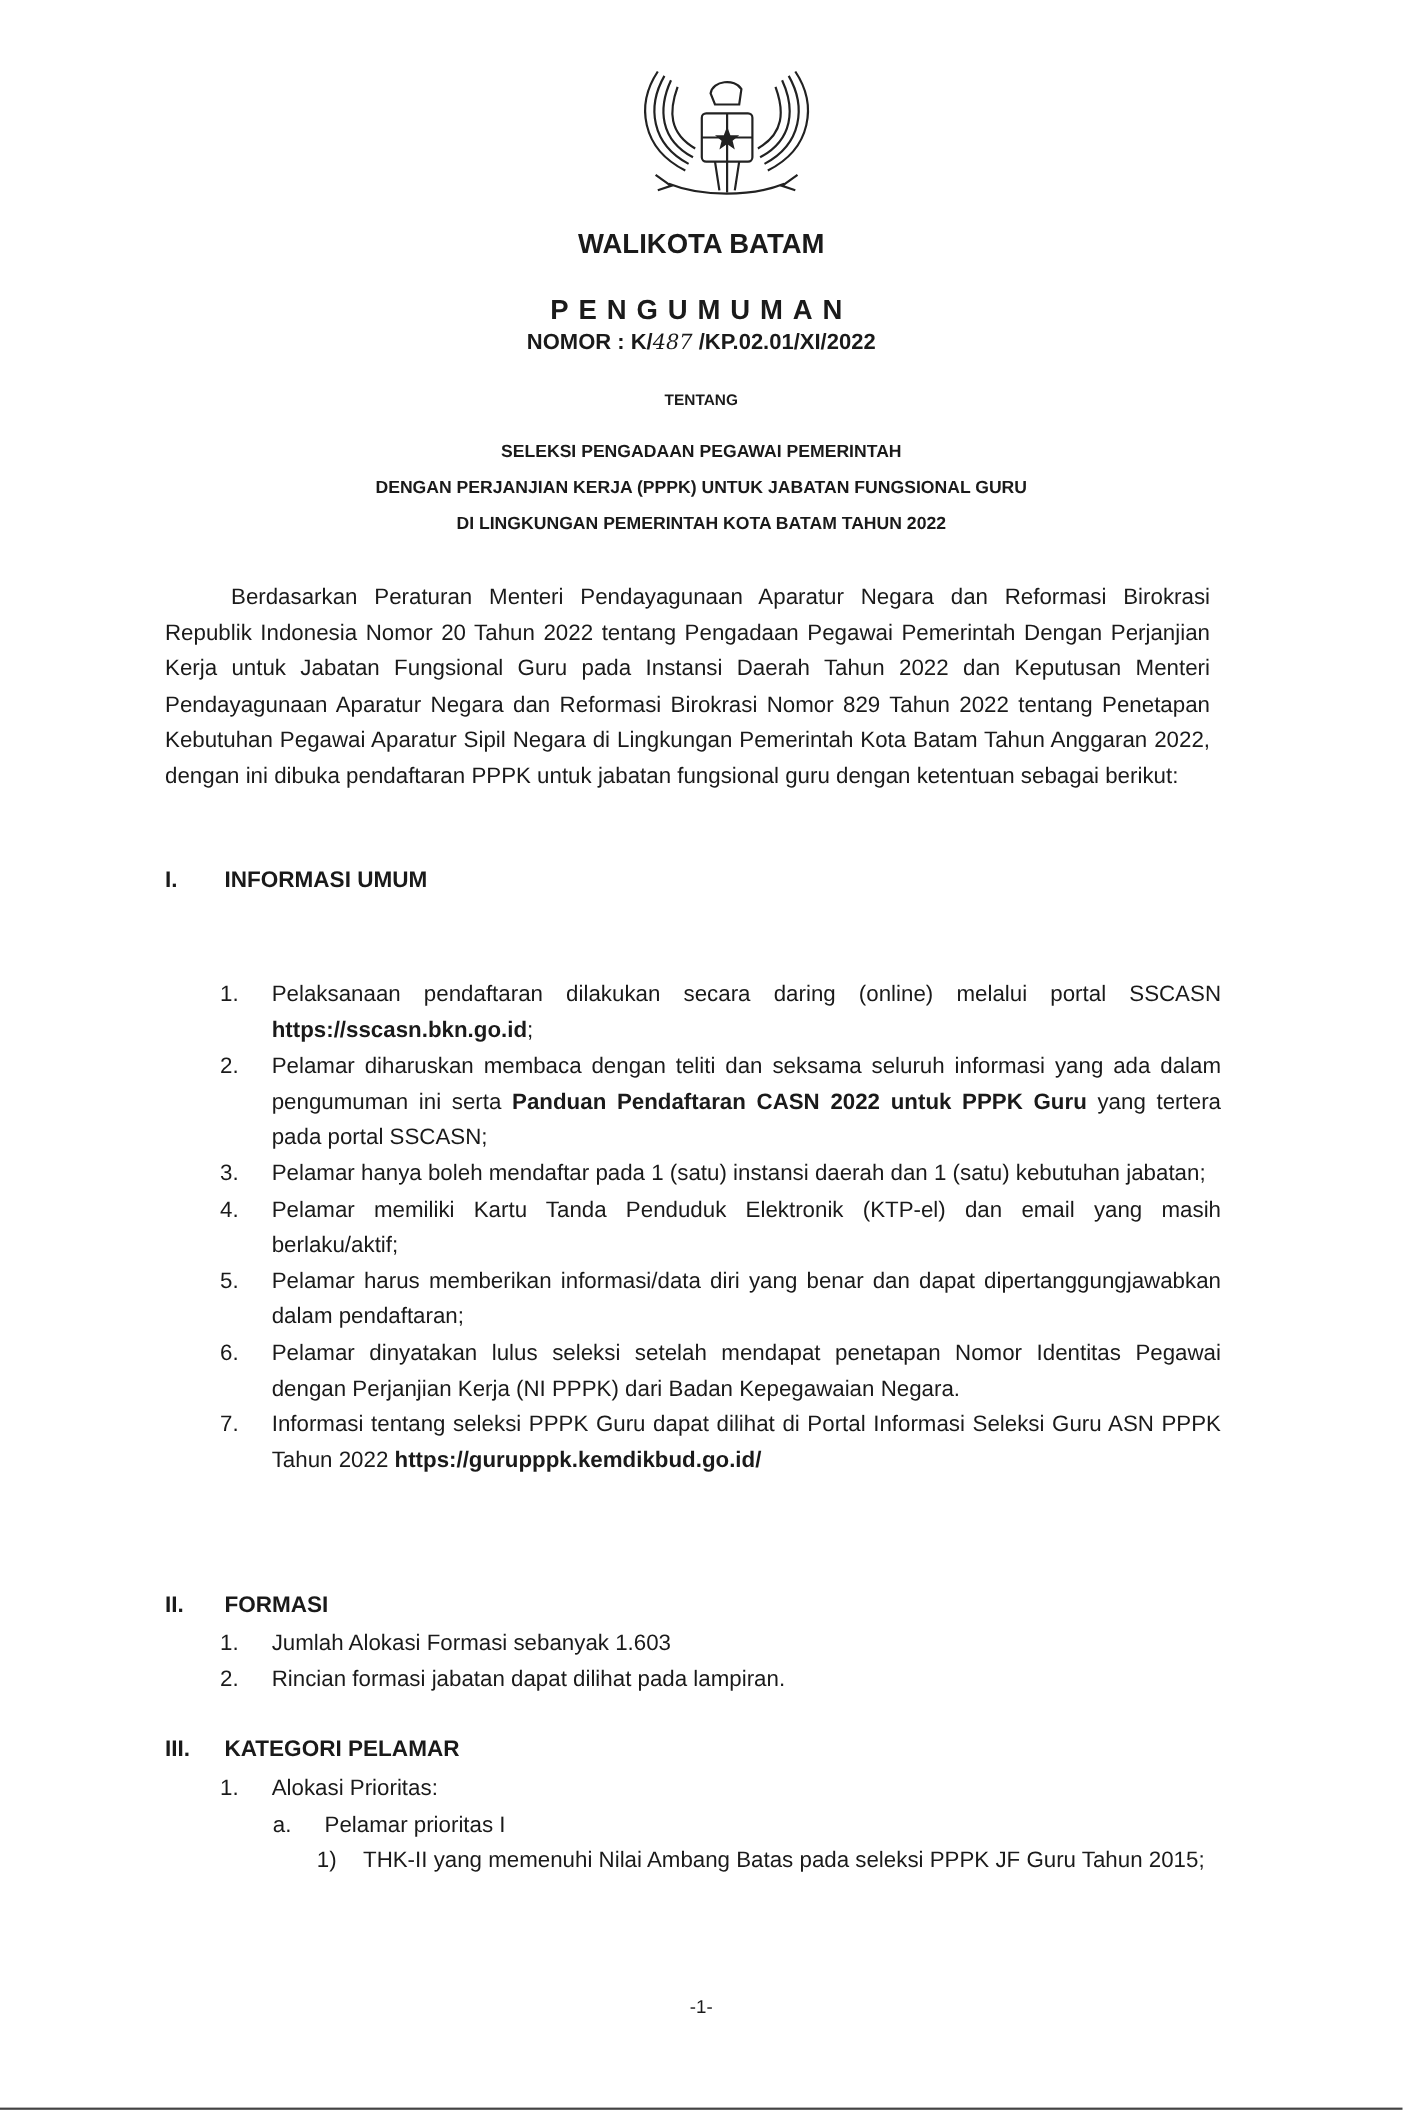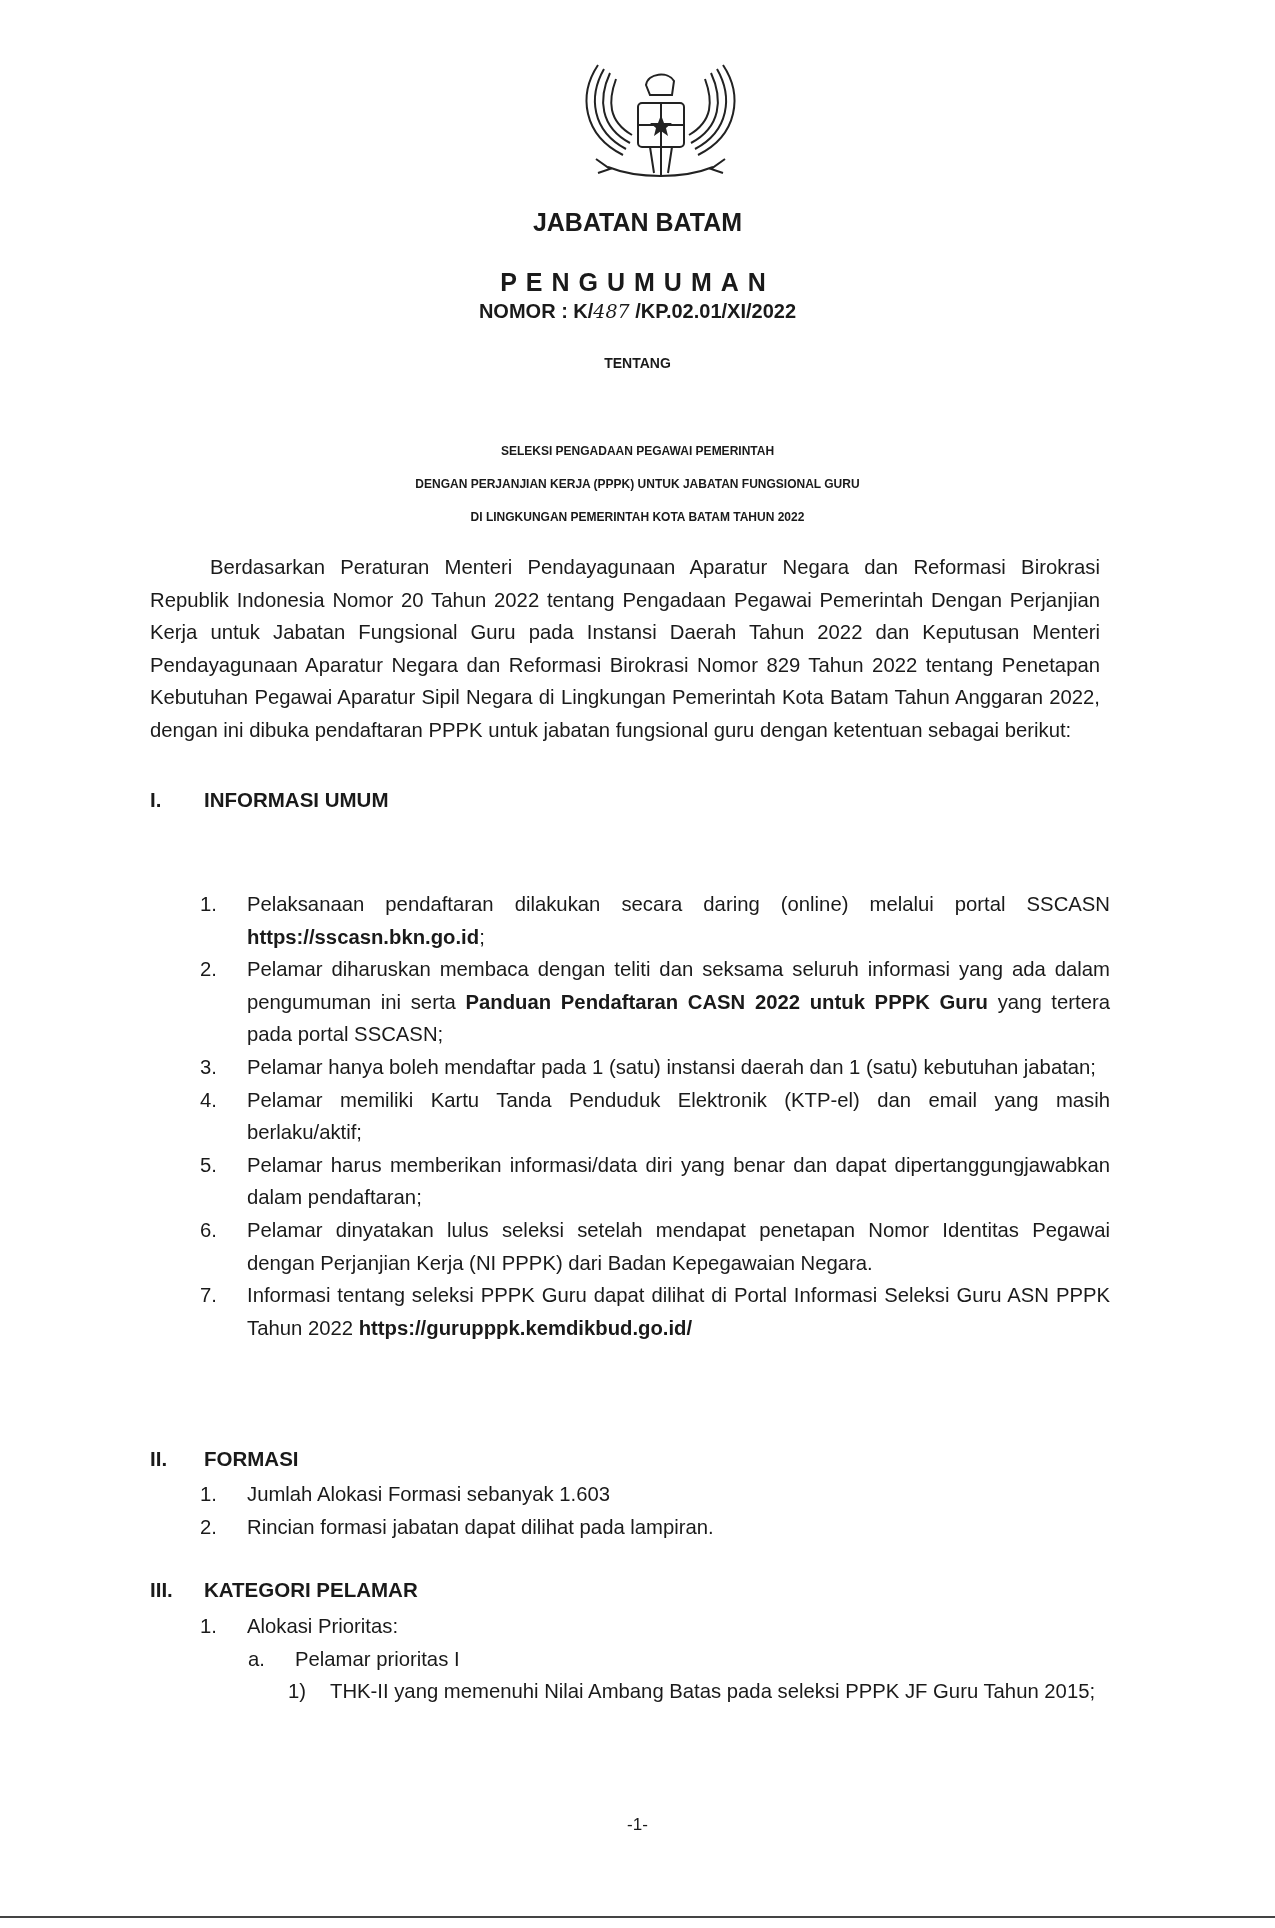--- a/index.html
+++ b/index.html
@@ -7,22 +7,22 @@
          font-family:"Liberation Sans", sans-serif; color:#1a1a1a; }
   .abs { position:absolute; }
   .center { left:0; width:1275px; text-align:center; }
   .b { font-weight:bold; }
   .emblem { left:568px; top:55px; width:185px; height:140px; }
   .title1 { top:208px; font-size:25px; font-weight:bold; }
   .title2 { top:268px; font-size:25px; font-weight:bold; letter-spacing:9px; }
   .nomor { top:300px; font-size:20px; font-weight:bold; }
   .nomor .hand { font-family:"DejaVu Serif", serif; font-style:italic; font-weight:normal; font-size:19px; }
   .tentang { top:355px; font-size:14px; font-weight:bold; }
-  .subj { font-size:12px; font-weight:bold;margin-top:42px; }
-  .para { left:150px; width:950px; top:527px; font-size:20.3px; line-height:32.6px; text-align:justify;margin-top:24px; }
+  .subj { font-size:16px; font-weight:bold; }
+  .para { left:150px; width:950px; top:527px; font-size:20.3px; line-height:32.6px; text-align:justify; }
   .para p { margin:0; text-indent:60px; }
   .sec { left:150px; font-size:20.5px; font-weight:bold; }
   .sec .num { display:inline-block; width:54px; }
   .list { left:200px; width:910px; font-size:20.3px; line-height:32.6px; }
   .item { display:flex; text-align:justify; }
   .item .n { width:47px; flex:none; }
   .item .t { flex:1; }
   .sub { left:248px; width:860px; font-size:20.3px; line-height:32.6px; }
   .sub2 { left:288px; width:822px; font-size:20.3px; line-height:32.6px; }
   .pagenum { top:1815px; font-size:17px; }
@@ -45,21 +45,21 @@
     <rect x="70" y="48" width="46" height="44" rx="4"></rect>
     <line x1="93" y1="48" x2="93" y2="92"></line>
     <line x1="70" y1="70" x2="116" y2="70"></line>
     <path d="M82 92 L86 118 M93 92 L93 120 M104 92 L100 118"></path>
     <path d="M40 112 C70 124 115 124 145 112"></path>
     <path d="M28 104 L42 114 L30 118 M157 104 L143 114 L155 118"></path>
   </g>
   <polygon points="93,60 96,68 104,68 98,73 100,81 93,76 86,81 88,73 82,68 90,68" fill="#222"></polygon>
 </svg>
 
-<div class="abs center title1">JABATAN BATAM</div>
+<div class="abs center title1">WALIKOTA BATAM</div>
 <div class="abs center title2">PENGUMUMAN</div>
 <div class="abs center nomor">
   <span>NOMOR :  K/</span><span class="hand">487</span><span> /KP.02.01/XI/2022</span>
 </div>
 <div class="abs center tentang">TENTANG</div>
 <div class="abs center subj" style="top:402px">SELEKSI PENGADAAN PEGAWAI PEMERINTAH</div>
 <div class="abs center subj" style="top:435px">DENGAN PERJANJIAN KERJA (PPPK) UNTUK JABATAN FUNGSIONAL GURU</div>
 <div class="abs center subj" style="top:468px">DI LINGKUNGAN PEMERINTAH KOTA BATAM TAHUN 2022</div>
 
 <div class="abs para">

